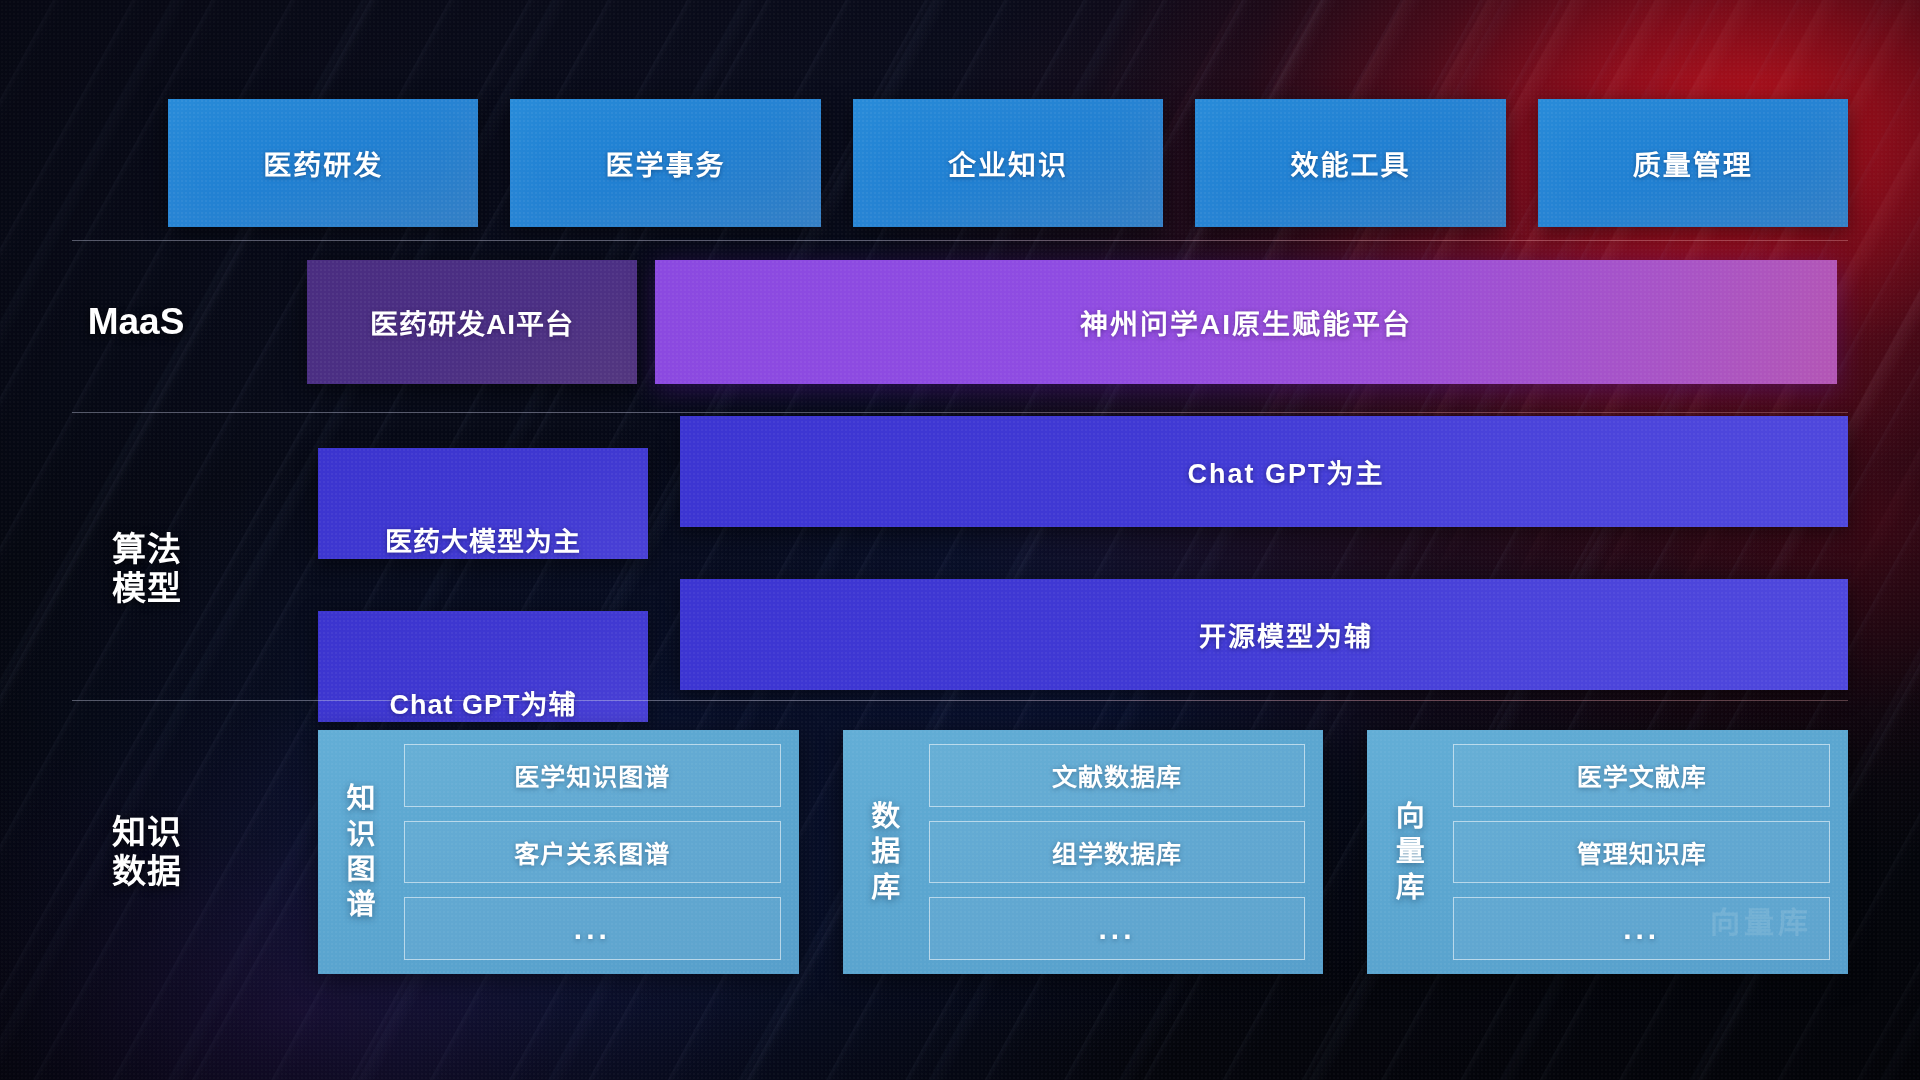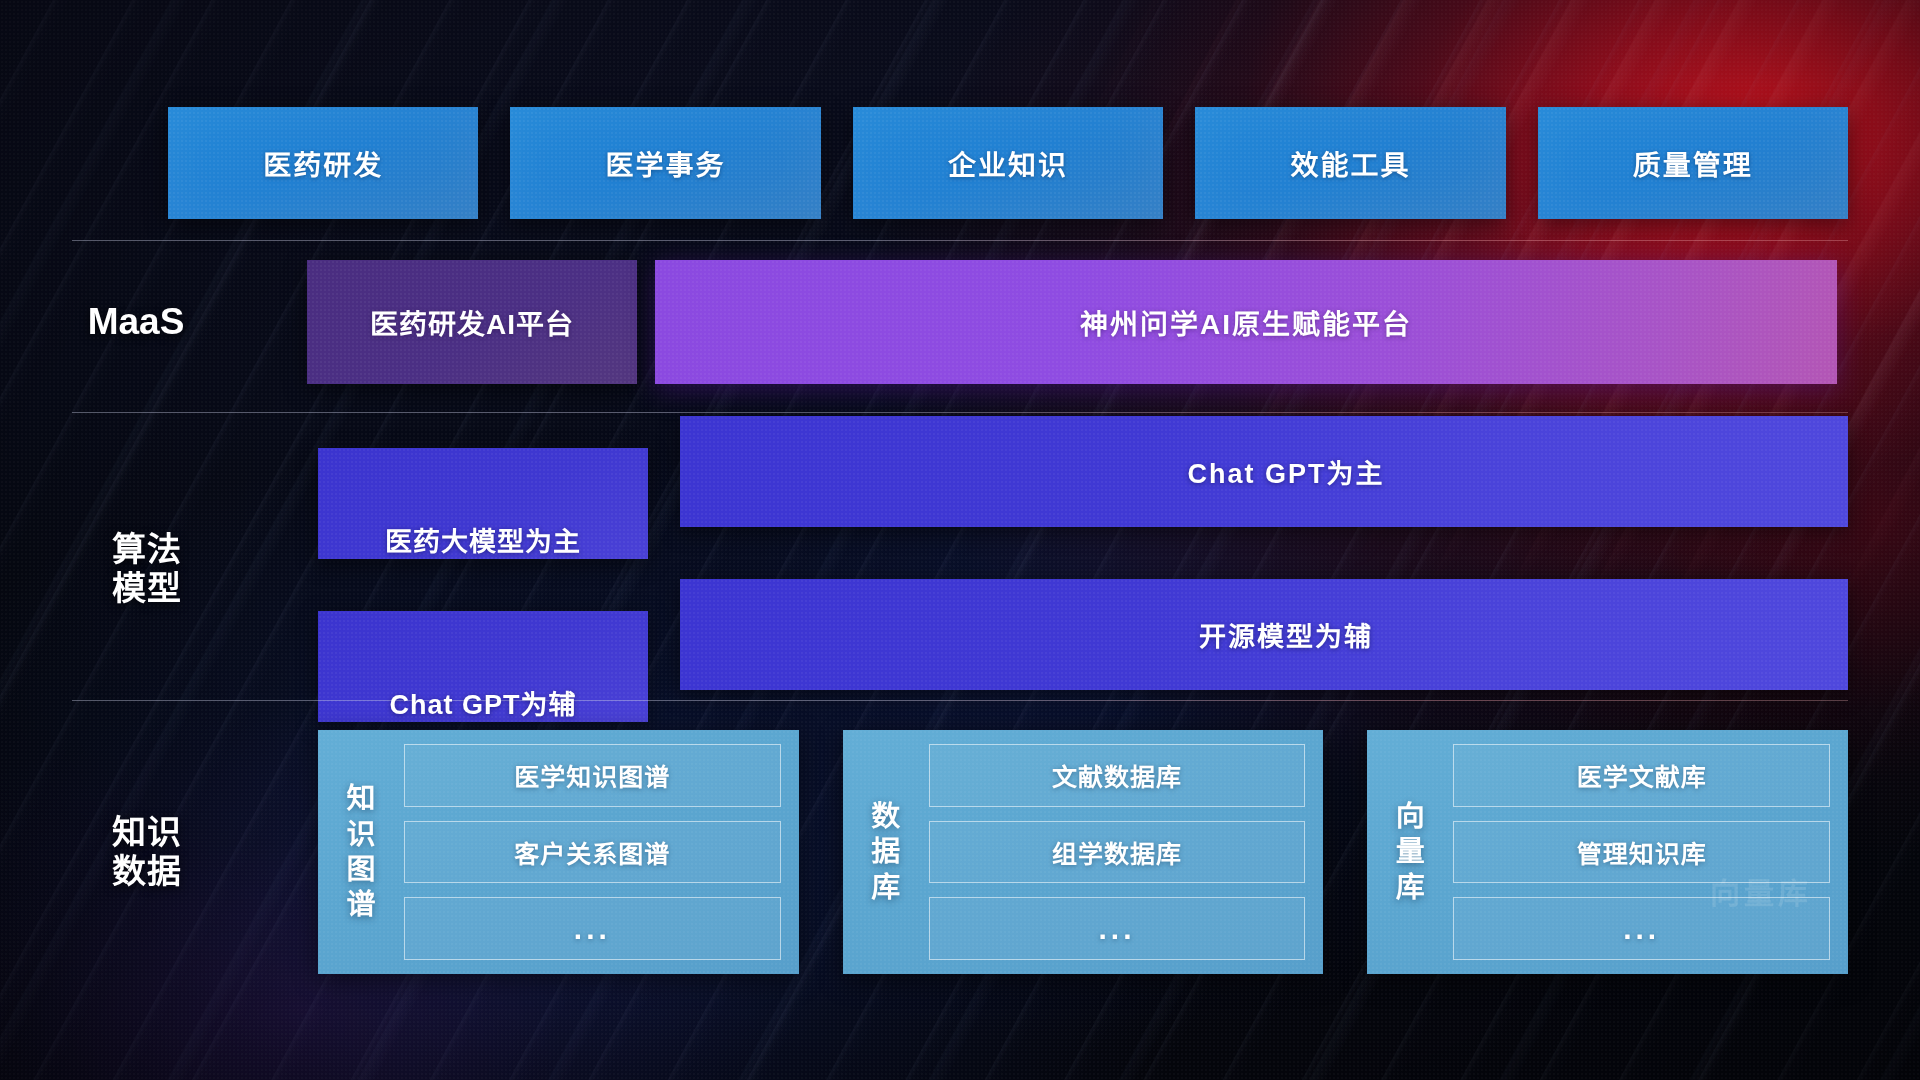--- a/index.html
+++ b/index.html
@@ -149,21 +149,21 @@
 
   
   #row-apps { top:104px; left:72px; width:1776px; height:118px; }
   .apps-grid {
     display:flex;
     gap:32px;
     padding-left:96px;
   }
   .app-box {
     flex:1 1 0;
-    height:112px;
+    height:128px;
     background:linear-gradient(155deg,#2288d8 0%, #2180d2 50%, #2f7cc4 100%);
     display:flex; align-items:center; justify-content:center;
     color:#ffffff;
     font-size:28px; font-weight:700;
     letter-spacing:2px;
     box-shadow:0 6px 22px rgba(0,0,0,.45), inset 0 0 60px rgba(255,255,255,.05);
     position:relative;
     overflow:hidden;
   }
   .app-box::after {
@@ -278,21 +278,21 @@
     color:#ffffff;
     font-size:25px; font-weight:700; letter-spacing:1px;
     background:rgba(255,255,255,0.045);
     text-shadow:0 1px 5px rgba(10,40,70,.40);
   }
   .know-pill.dots { font-size:30px; letter-spacing:4px; }
 
   
   .watermark {
     position:absolute;
-    right:36px; bottom:61px;
+    right:36px; bottom:32px;
     font-size:30px; font-weight:700;
     color:rgba(255,255,255,0.13);
     letter-spacing:4px;
     z-index:1;
     pointer-events:none;
   }
 </style>
 </head>
 <body>
 

